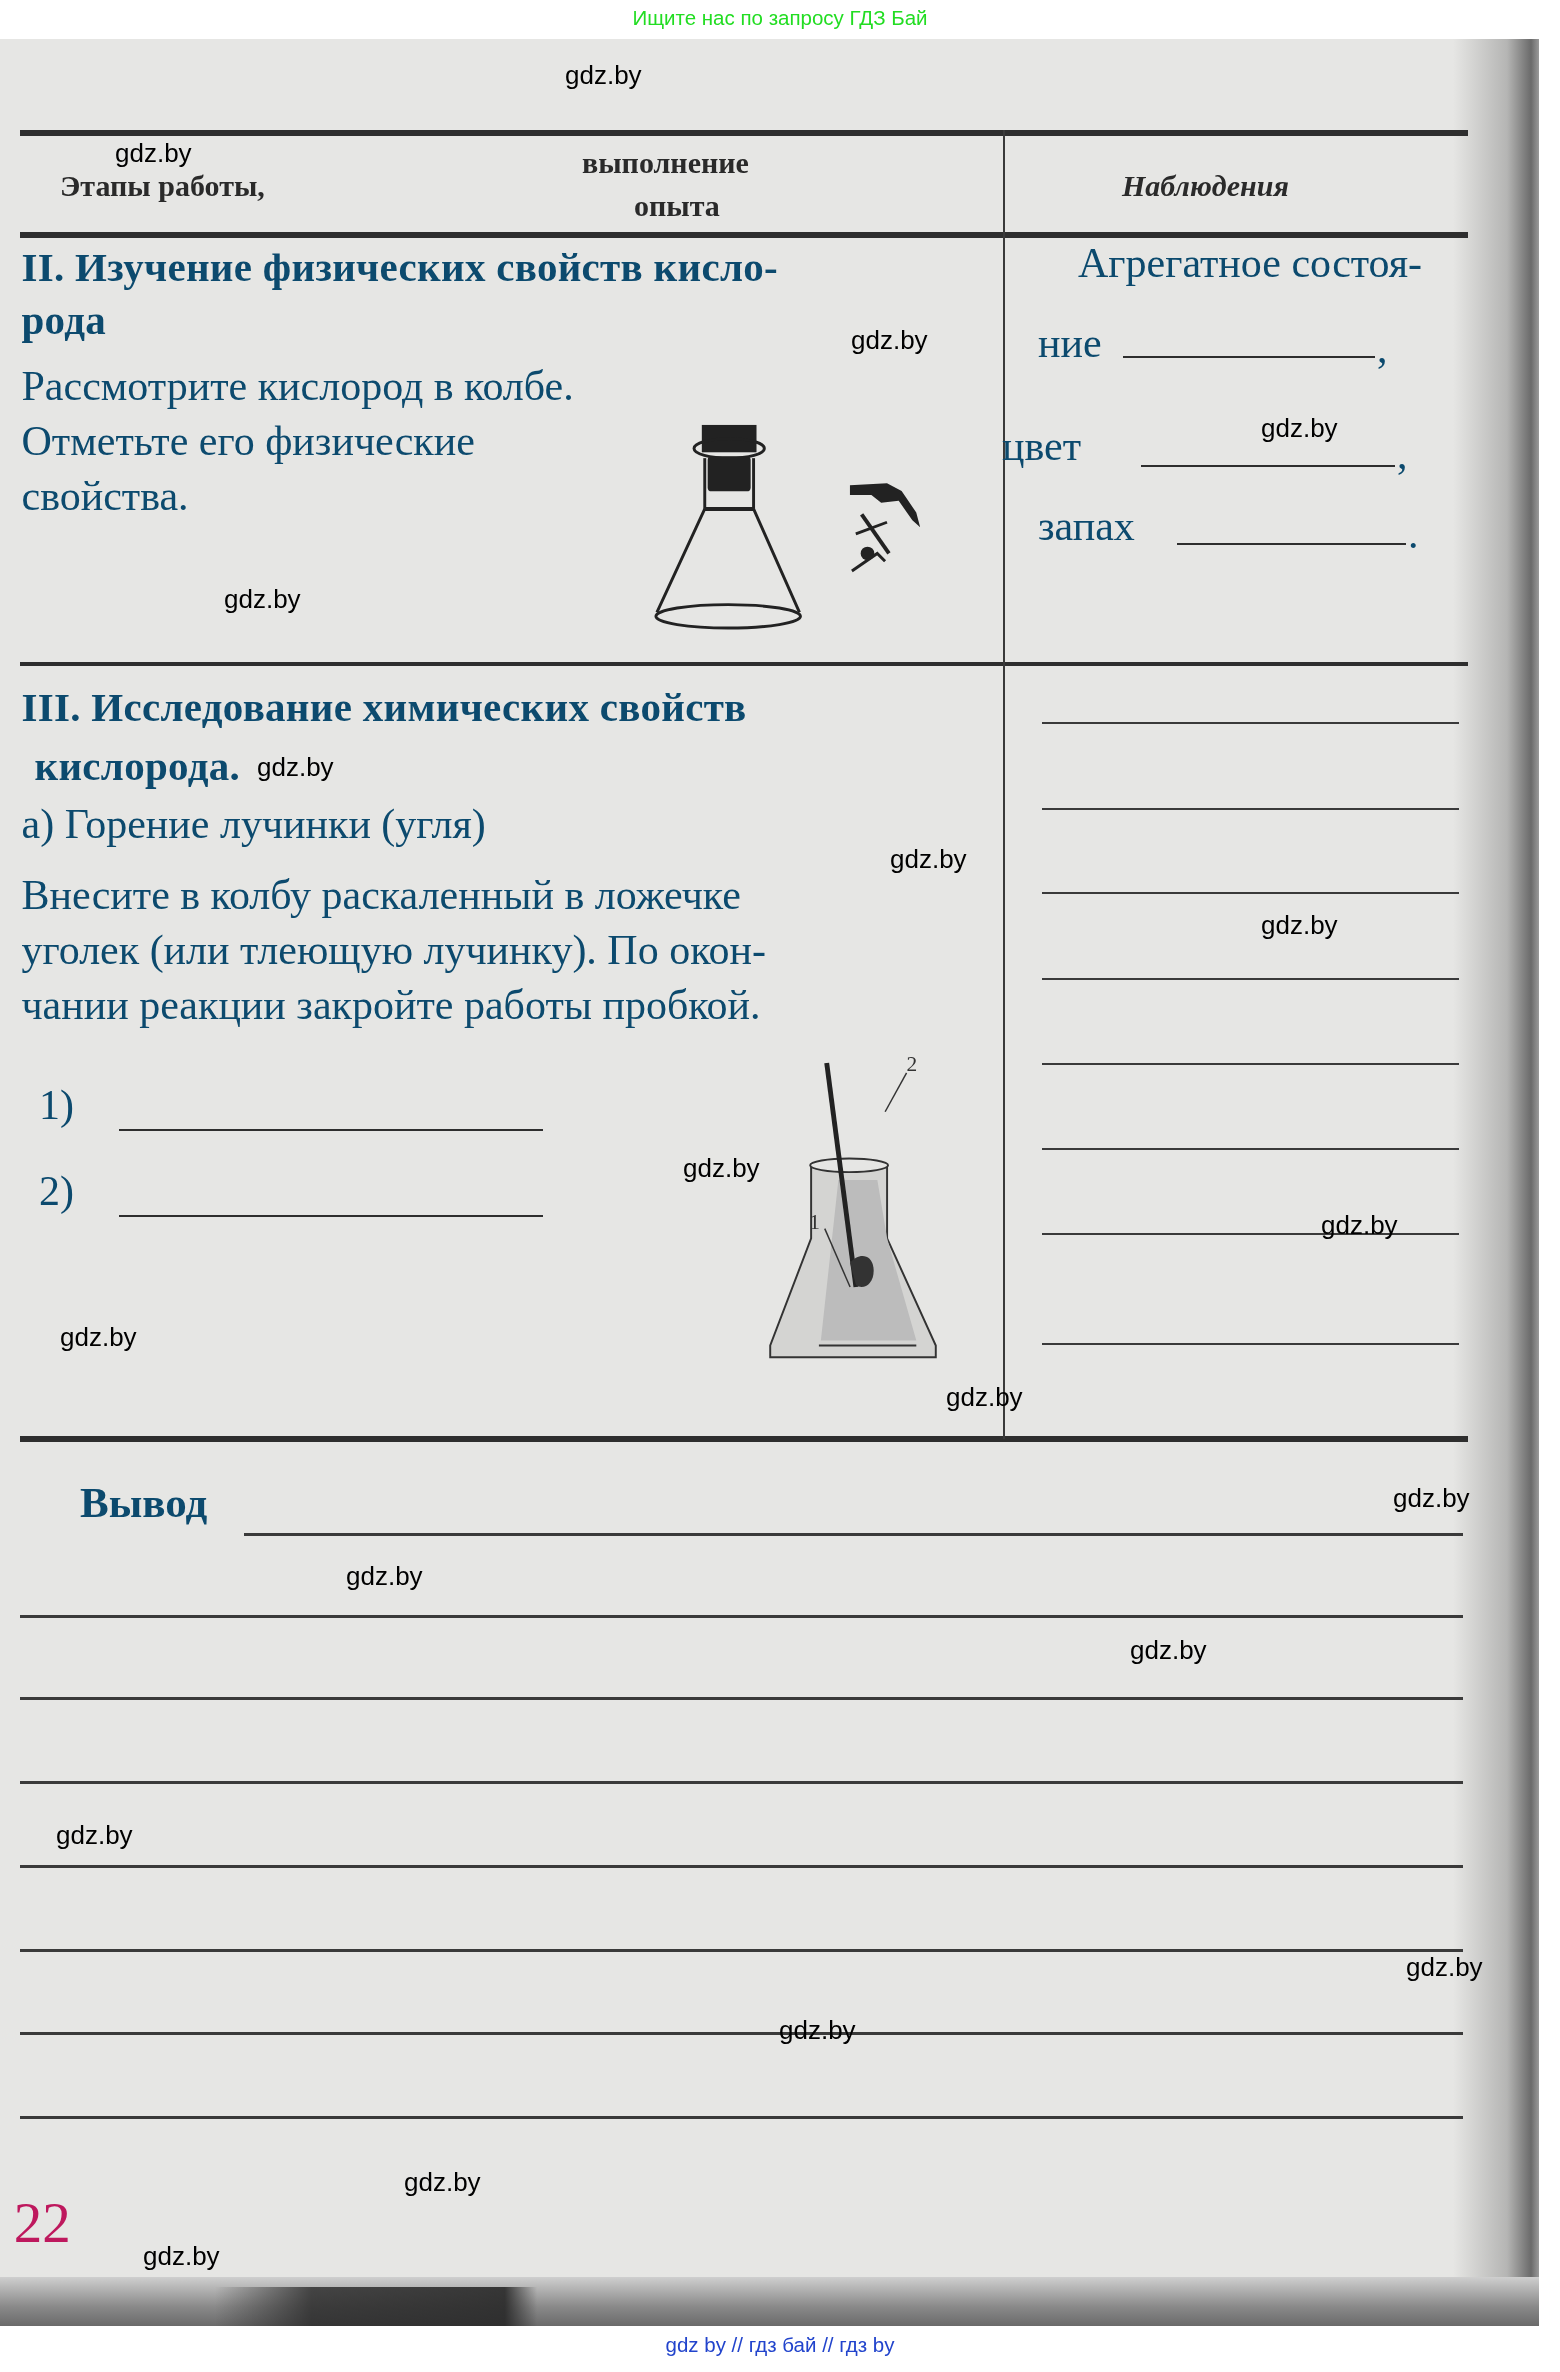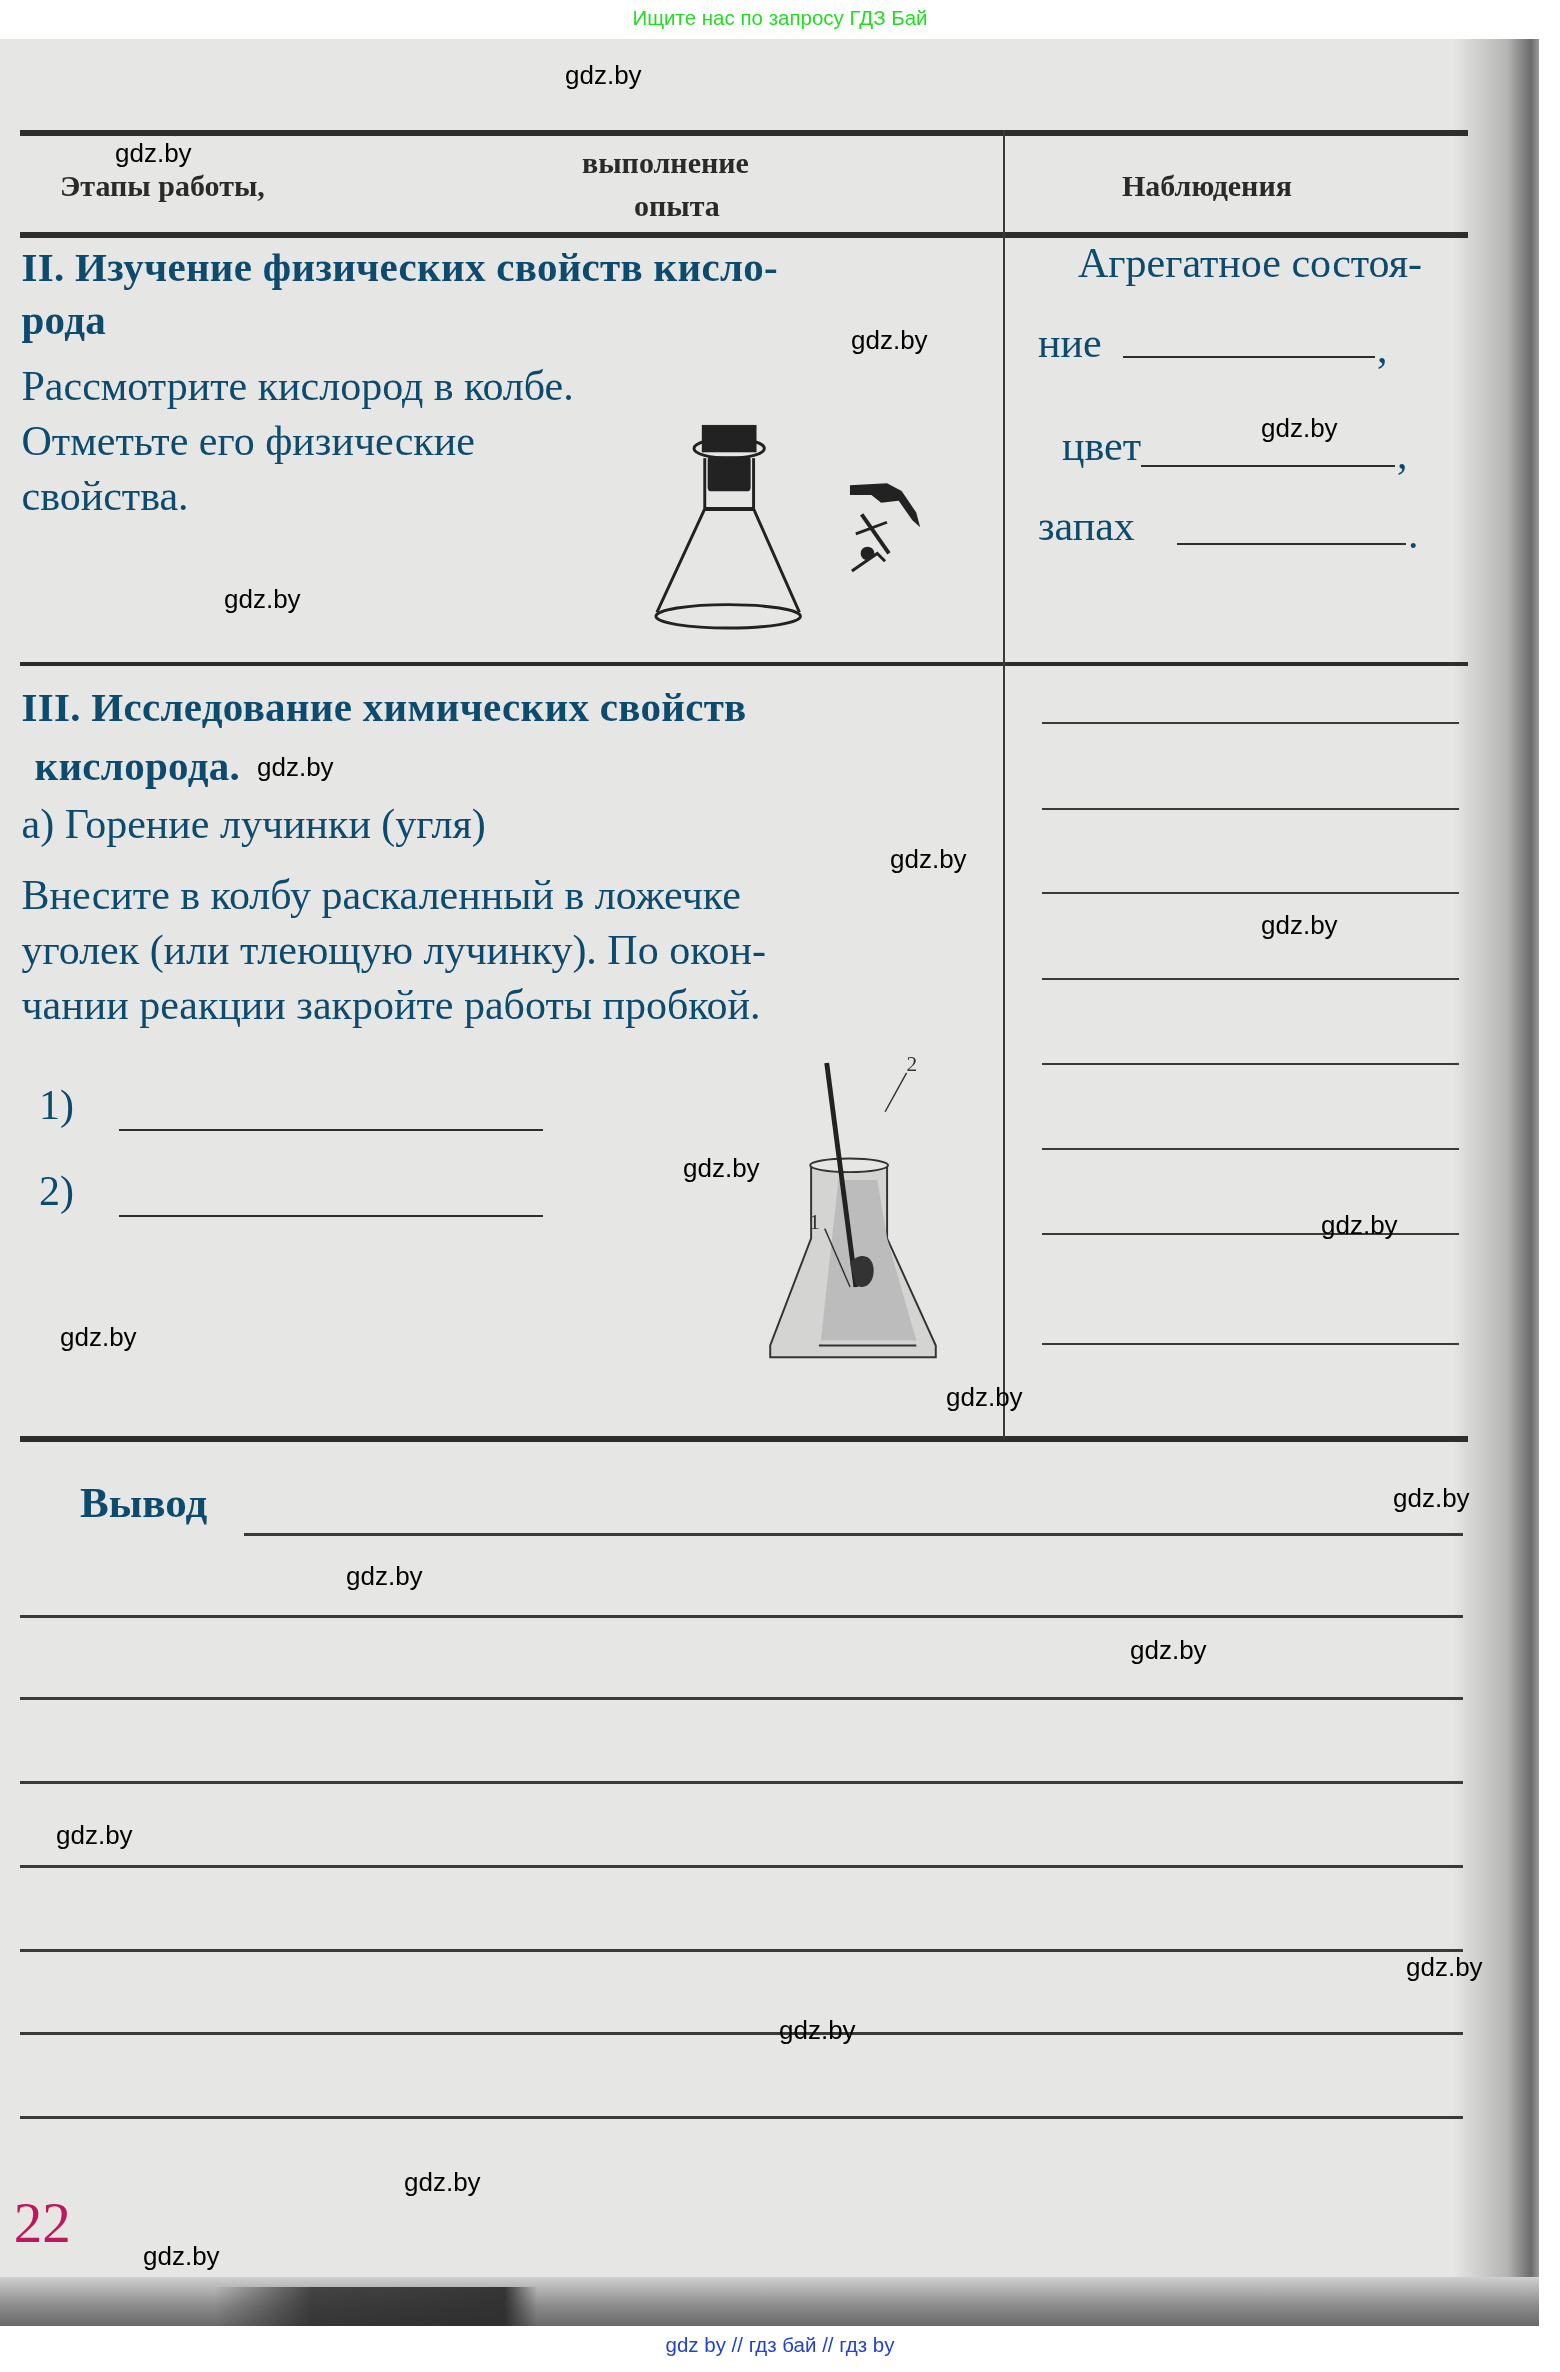--- a/index.html
+++ b/index.html
@@ -59,21 +59,21 @@
 
 <div class="hline thick" style="left:19.5px; top:130px; width:1448px;"></div>
 <div class="hline thick" style="left:19.5px; top:232px; width:1448px;"></div>
 <div class="hline mid" style="left:19.5px; top:662px; width:1448px;"></div>
 <div class="hline thick" style="left:19.5px; top:1436px; width:1448px;"></div>
 <div class="vline" style="left:1003px; top:130px; height:1309px;"></div>
 
 <div class="t hdr" style="left:60px; top:169px;">Этапы работы,</div>
 <div class="t hdr" style="left:582px; top:146px;">выполнение</div>
 <div class="t hdr" style="left:634px; top:189px;">опыта</div>
-<div class="t hdr" style="left:1122px; top:169px;">Наблюдения</div>
+<div class="t hdr" style="left:1122px; top:169px;font-style:italic;">Наблюдения</div>
 
 <div class="t sec" style="left:21.5px; top:243px;">II. Изучение физических свойств кисло-</div>
 <div class="t sec" style="left:21.5px; top:296px;">рода</div>
 <div class="t body" style="left:21.5px; top:362px;">Рассмотрите кислород в колбе.</div>
 <div class="t body" style="left:21.5px; top:417px;">Отметьте его физические</div>
 <div class="t body" style="left:21.5px; top:472px;">свойства.</div>
 
 <svg style="left:653px; top:419px;" width="166" height="215" viewBox="0 0 170 220">
   <rect x="50" y="6" width="56" height="28" fill="#222"></rect>
   <ellipse cx="78" cy="30" rx="36" ry="10" fill="none" stroke="#222" stroke-width="3"></ellipse>
@@ -90,21 +90,21 @@
   <line x1="8" y1="52" x2="40" y2="40" stroke="#222" stroke-width="3"></line>
   <circle cx="20" cy="72" r="7" fill="#222"></circle>
   <path d="M4 90 L30 72 L38 80" stroke="#222" stroke-width="3" fill="none"></path>
 </svg>
 
 <div class="t obs" style="left:1078px; top:239px;">Агрегатное состоя-</div>
 <div class="t obs" style="left:1038px; top:319px;">ние</div>
 <div class="t blank" style="left:1123px; top:321px; width:252px;"></div>
 <div class="t obs" style="left:1377px; top:324px;">,</div>
 
-<div class="t obs" style="left:1062px; top:422px;">цвет</div>
+<div class="t obs" style="left:1002px; top:422px;">цвет</div>
 <div class="t blank" style="left:1141px; top:430px; width:254px;"></div>
 <div class="t obs" style="left:1397px; top:430px;">,</div>
 
 <div class="t obs" style="left:1038px; top:502px;">запах</div>
 <div class="t blank" style="left:1177px; top:508px; width:229px;"></div>
 <div class="t obs" style="left:1408px; top:510px;">.</div>
 
 <div class="t sec" style="left:21.5px; top:683px;">III. Исследование химических свойств</div>
 <div class="t sec" style="left:21.5px; top:742px;margin-left:13px;">кислорода.</div>
 <div class="t body" style="left:21.5px; top:800px;">а) Горение лучинки (угля)</div>

